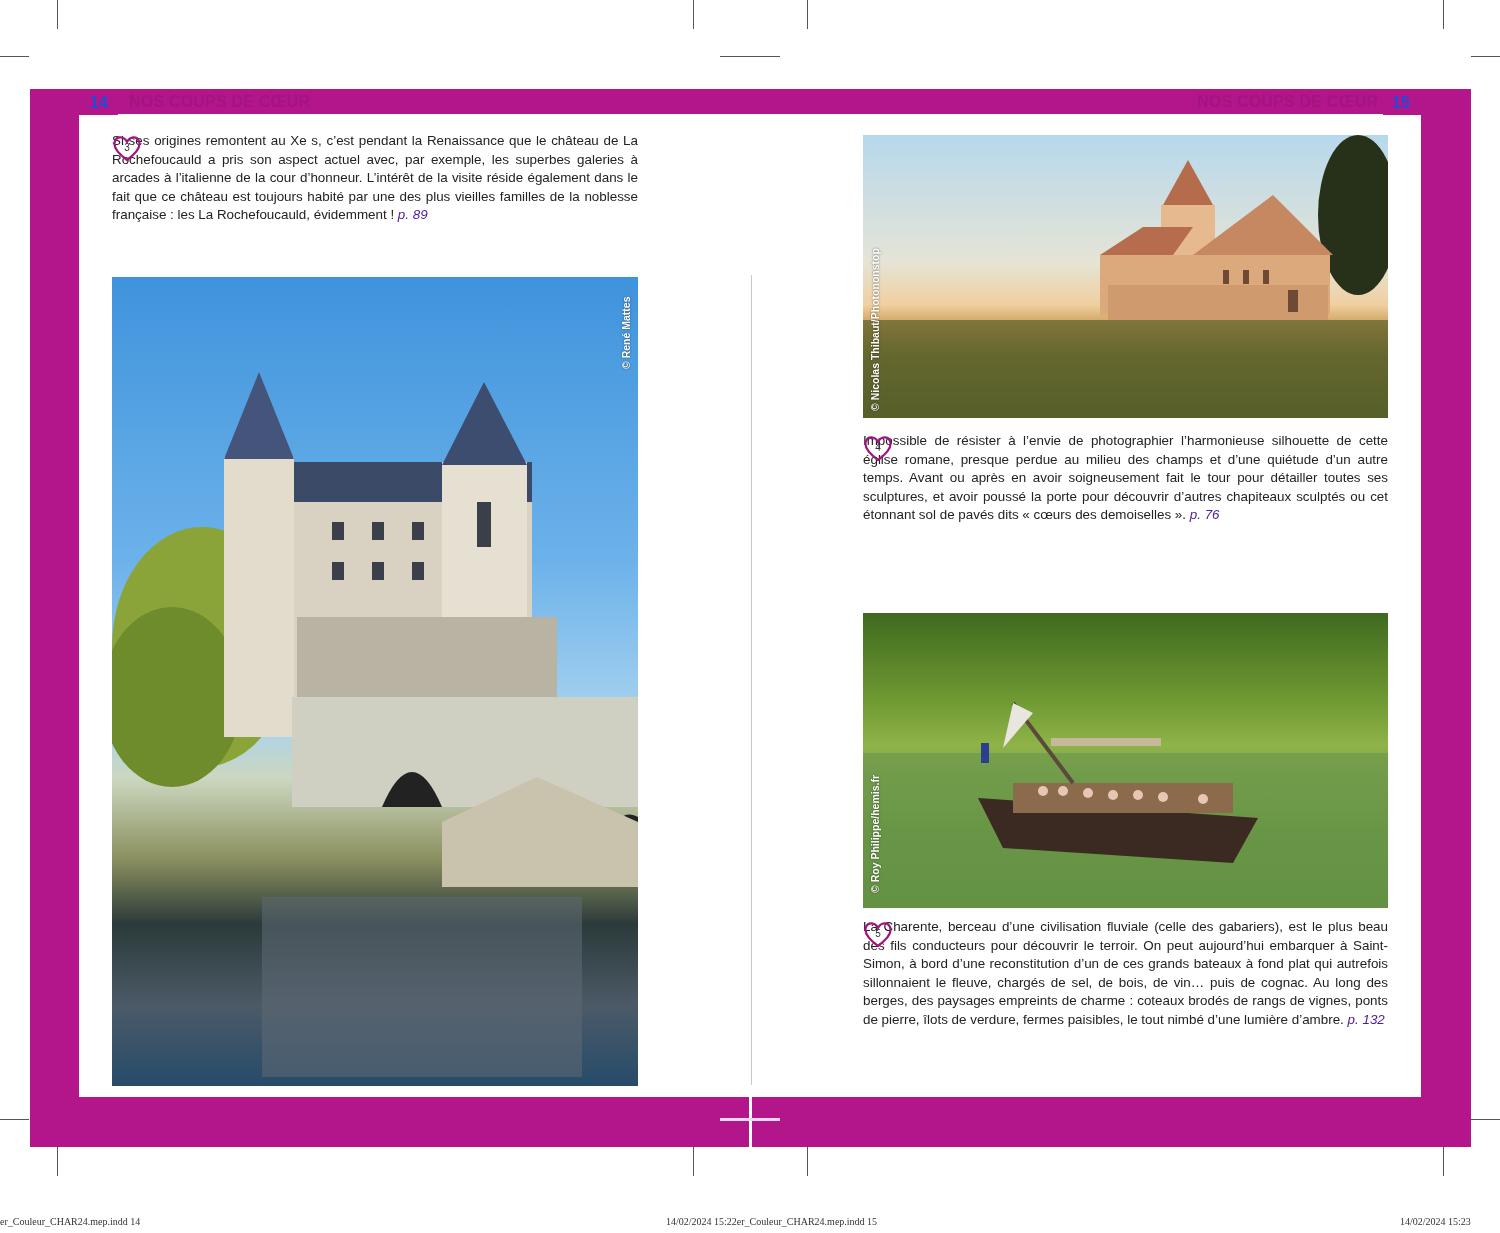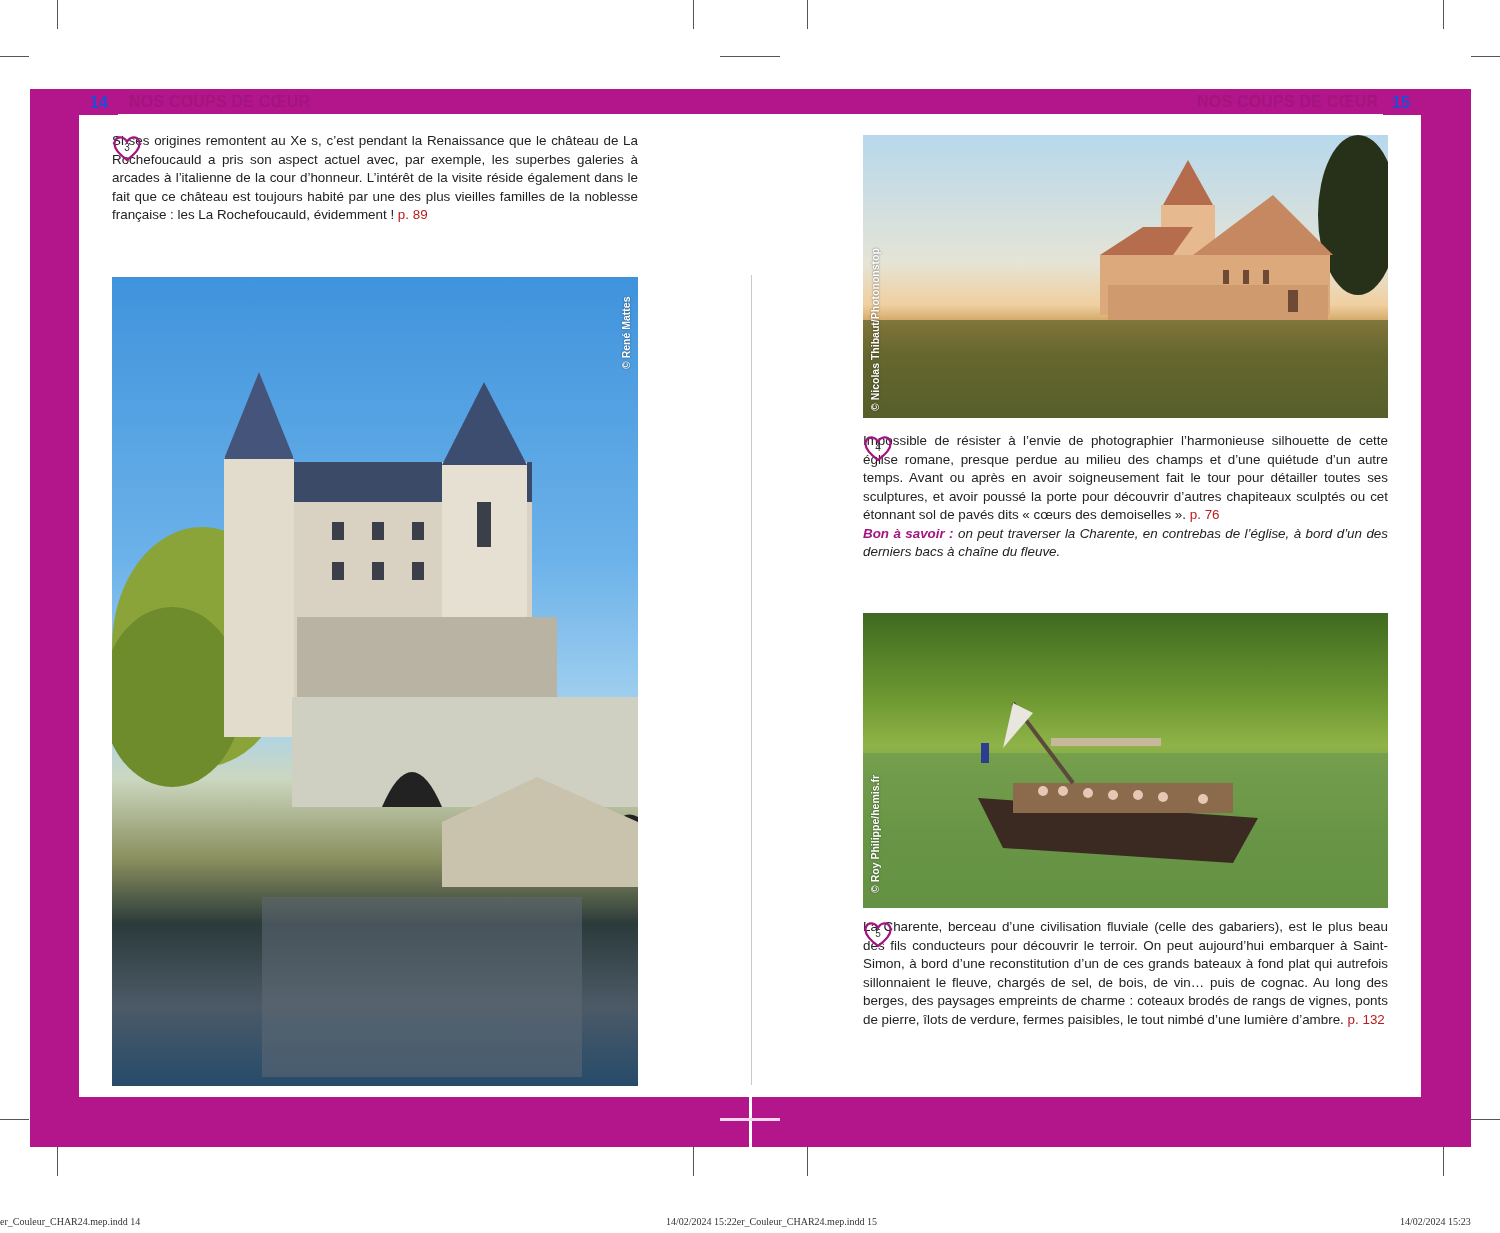--- a/index.html
+++ b/index.html
@@ -18,21 +18,21 @@
   .folio-right { left: 1392px; text-align: center; }
   .running-head { position: absolute; top: 93px; font-size: 16px; font-weight: bold; color: #a3157e; letter-spacing: 0.2px; }
   .running-left { left: 129px; }
   .running-right { left: 1197px; }
 
   .entry { position: absolute; }
   .heart { position: absolute; width: 30px; height: 28px; }
   .entry-title { font-size: 14px; font-weight: bold; line-height: 18.5px; color: #1a1a1a; padding-left: 40px; }
   .entry-title .accent { color: #a3157e; }
   .entry-body { font-size: 13.4px; line-height: 18.5px; color: #222; text-align: justify; }
-  .ref { color: #b91c1c; }
+  .ref { color: #4c1d95; font-style: italic; }
   .tip { font-style: italic; color: #222; }
   .tip .tip-label { color: #a3157e; font-weight: bold; }
 
   .photo { position: absolute; overflow: hidden; }
   .credit { position: absolute; color: #fff; font-size: 10.5px; font-weight: bold; white-space: nowrap; transform-origin: left top; transform: rotate(-90deg); text-shadow: 0 0 2px rgba(0,0,0,.6); }
 
   .slug { position: absolute; top: 1216px; font-family: "Liberation Serif", serif; font-size: 10px; color: #333; white-space: nowrap; }
 </style>
 </head>
 <body>
@@ -134,24 +134,20 @@
 
 <div class="entry" style="left:863px;top:432px;width:525px;">
   <svg class="heart" style="left:0;top:2px" viewBox="0 0 30 28">
     <path d="M15 26 C4 18 1 12 3 7 C5 2 12 2 15 8 C18 2 25 2 27 7 C29 12 26 18 15 26Z" fill="none" stroke="#a3157e" stroke-width="2.2"></path>
     <text x="15" y="17" text-anchor="middle" font-size="10" font-family="Liberation Sans, sans-serif" fill="#333">4</text>
   </svg>
   <div class="entry-body">
     <span>Impossible de résister à l’envie de photographier l’harmonieuse silhouette de cette église romane, presque perdue au milieu des champs et d’une quiétude d’un autre temps. Avant ou après en avoir soigneusement fait le tour pour détailler toutes ses sculptures, et avoir poussé la porte pour découvrir d’autres chapiteaux sculptés ou cet étonnant sol de pavés dits « cœurs des demoiselles ».</span>
     <span class="ref">p. 76</span>
   </div>
-  <div class="entry-body tip">
-    <span class="tip-label">Bon à savoir :</span>
-    <span>on peut traverser la Charente, en contrebas de l’église, à bord d’un des derniers bacs à chaîne du fleuve.</span>
-  </div>
 </div>
 
 <div class="photo" style="left:863px;top:613px;width:525px;height:295px;background:linear-gradient(180deg,#3f6a1f 0%,#6f9a33 30%,#8fb348 45%,#7aa050 55%,#5d8c3c 75%,#4d7d33 100%);">
   <svg width="525" height="295" viewBox="0 0 525 295">
     <rect x="0" y="140" width="525" height="155" fill="#6e9a4a" opacity="0.7"></rect>
     <polygon points="115,185 395,205 370,250 140,235" fill="#3a2a22"></polygon>
     <rect x="150" y="170" width="220" height="30" fill="#8b6b4c"></rect>
     <line x1="150" y1="90" x2="210" y2="170" stroke="#5b4a3b" stroke-width="4"></line>
     <polygon points="150,90 170,100 140,135" fill="#e8e6df"></polygon>
     <rect x="188" y="125" width="110" height="8" fill="#c6b89a"></rect>

